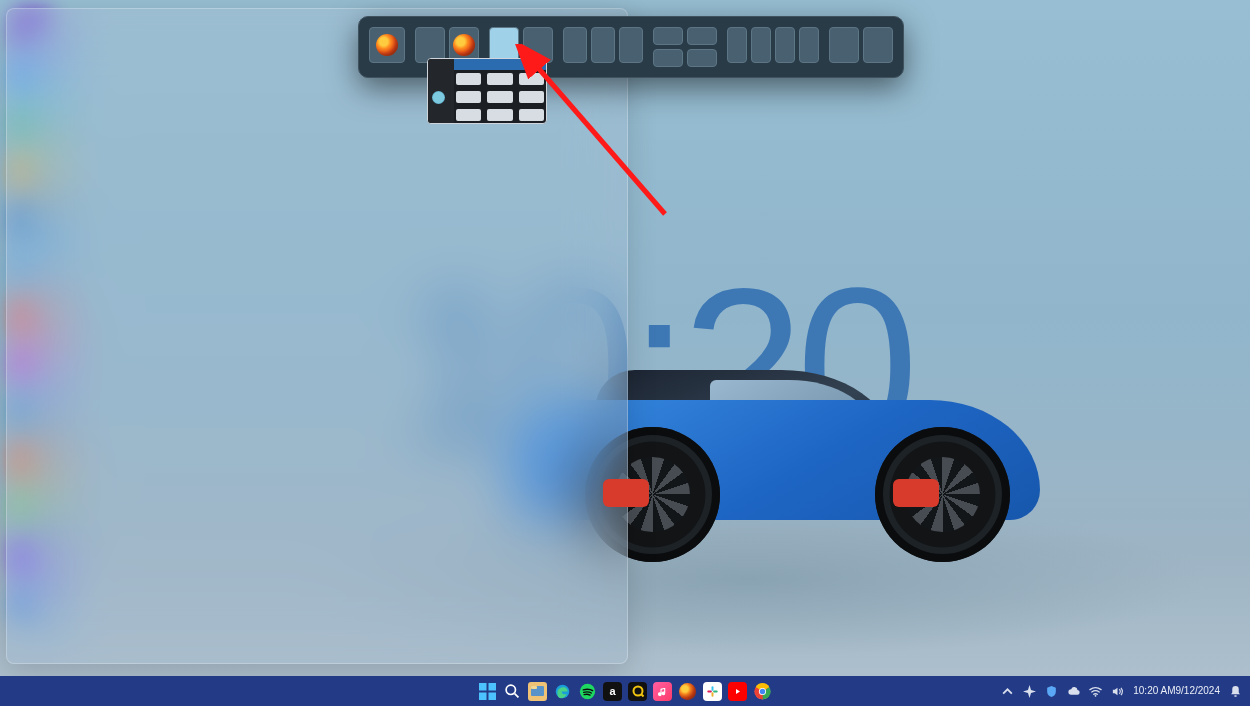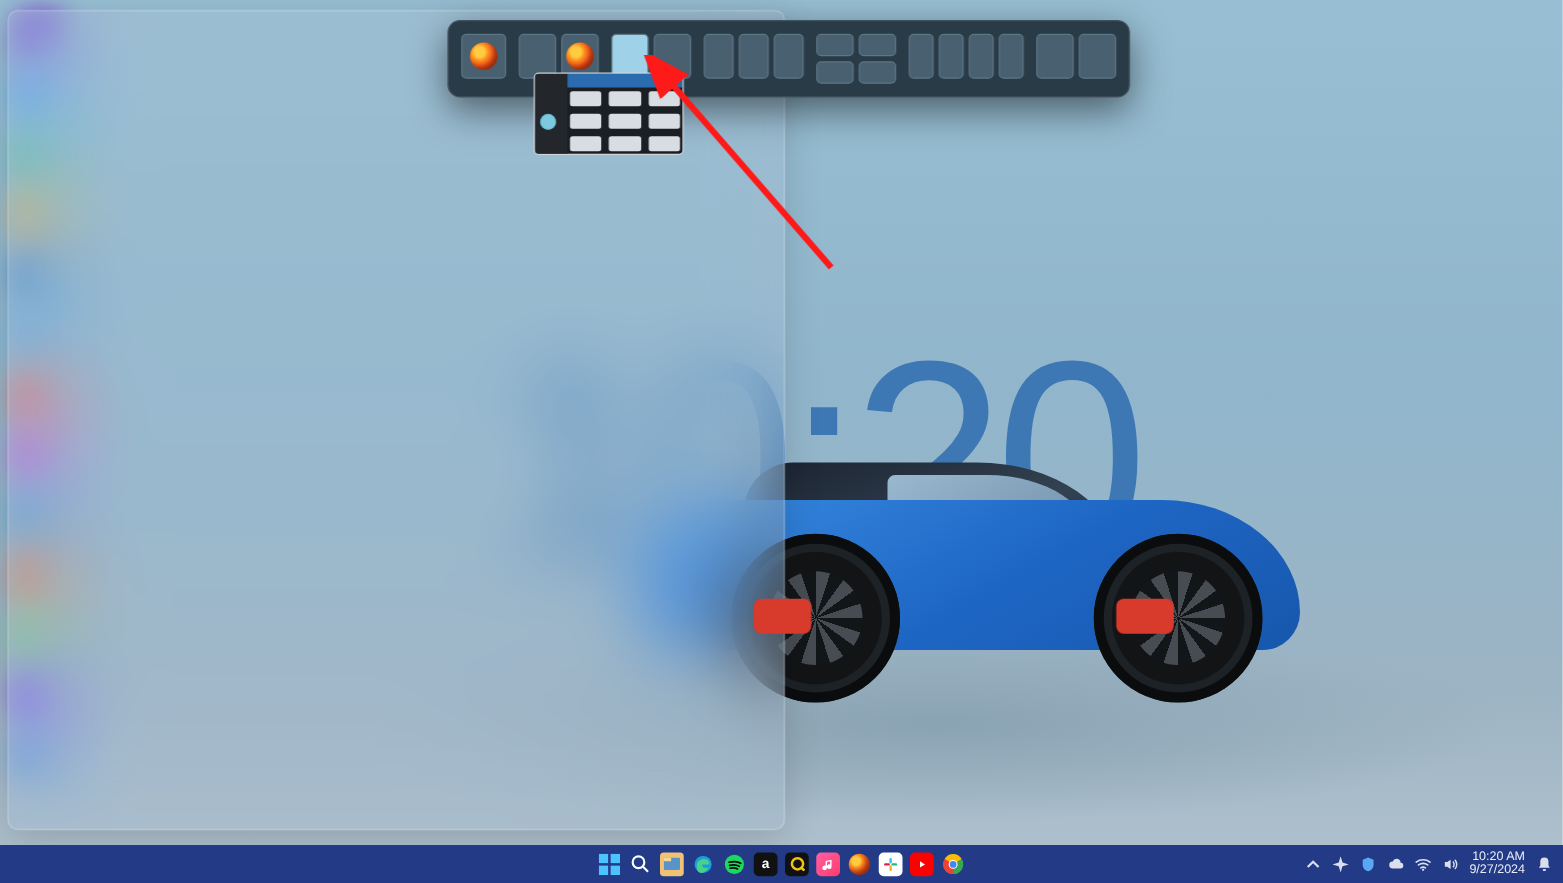--- a/index.html
+++ b/index.html
@@ -141,21 +141,21 @@
   .taskbar{
     position:absolute;left:0;right:0;bottom:0;height:30px;
     background:#233a87;
     display:flex;align-items:center;
     color:#e9eef6;font-size:10px;
   }
   .tb-center{position:absolute;left:50%;transform:translateX(-50%);display:flex;gap:6px;align-items:center;}
   .tb-center .app{width:19px;height:19px;border-radius:4px;display:flex;align-items:center;justify-content:center;}
   .tb-right{position:absolute;right:8px;display:flex;gap:9px;align-items:center;}
   .sys-icon{width:13px;height:13px;opacity:.92;}
-  .dt{display:flex;flex-direction:column;align-items:flex-end;line-height:1.05;font-size:10px;}
+  .dt{display:flex;align-items:flex-end;line-height:1.05;font-size:10px;}
 
   
   svg{display:block}
 </style>
 </head>
 <body>
 
 <div class="wallpaper">
   <div class="clock-text">10:20</div>
   <div class="car">
@@ -345,20 +345,20 @@
     <svg class="sys-icon" viewBox="0 0 14 12">
         <path d="M1 4a10 10 0 0112 0M3 6.5a7 7 0 018 0M5 9a4 4 0 014 0" stroke="#e9eef6" stroke-width="1.4" fill="none" stroke-linecap="round"></path>
         <circle cx="7" cy="10.7" r="1" fill="#e9eef6"></circle>
       </svg>
     <svg class="sys-icon" viewBox="0 0 14 12">
         <path d="M2 4h2l3-2v8l-3-2H2z" fill="#e9eef6"></path>
         <path d="M9 3.5a4 4 0 010 5M10.7 2a6.5 6.5 0 010 8" stroke="#e9eef6" stroke-width="1.2" fill="none"></path>
       </svg>
     <div class="dt">
       <span>10:20 AM</span>
-      <span>9/27/2024</span>
+      <span>9/12/2024</span>
     </div>
     <svg class="sys-icon" viewBox="0 0 12 14">
         <path d="M6 1a3.5 3.5 0 013.5 3.5V8l1.2 2H1.3L2.5 8V4.5A3.5 3.5 0 016 1z" fill="#e9eef6"></path>
         <rect x="4.6" y="11" width="2.8" height="1.7" rx=".85" fill="#e9eef6"></rect>
       </svg>
   </div>
 </div>
 
 </body></html>

